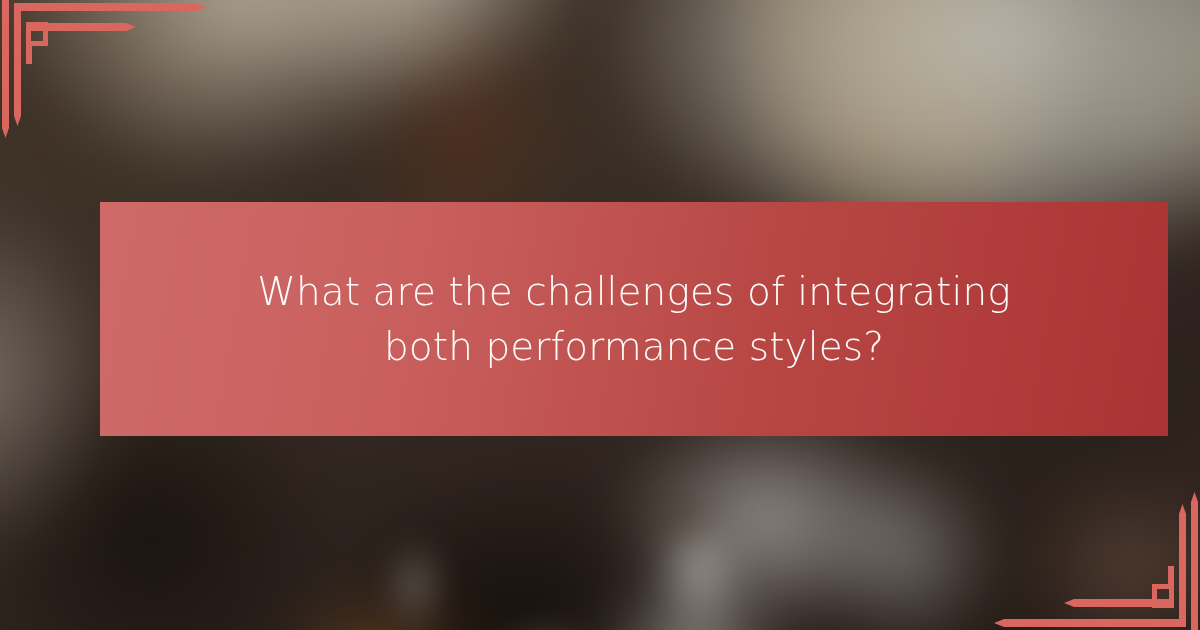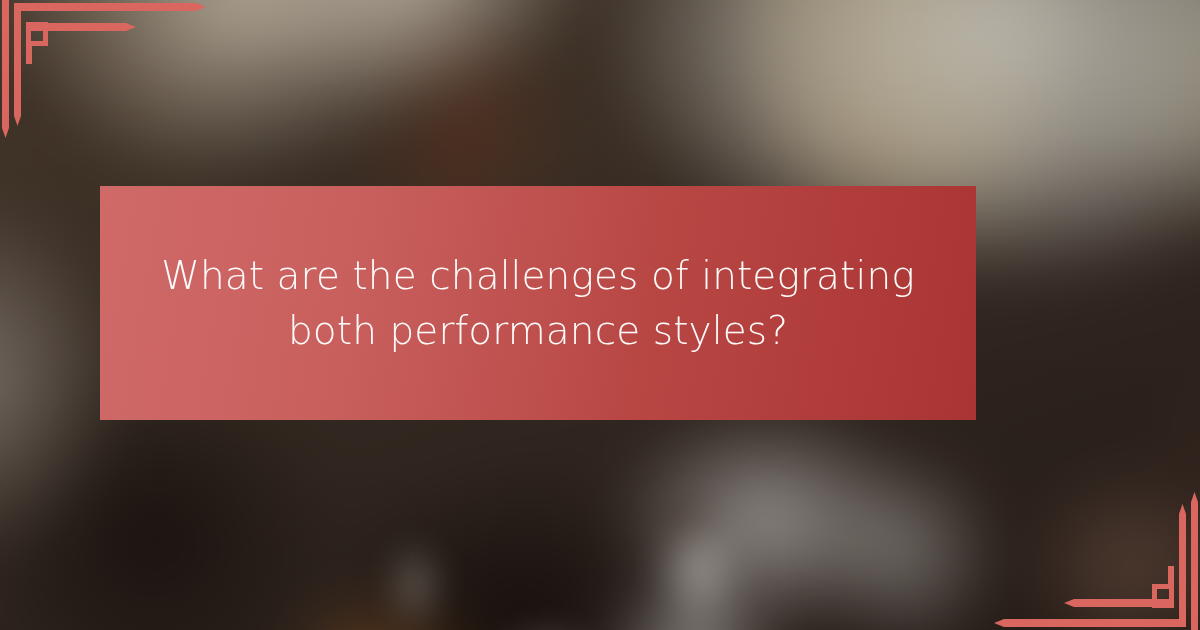--- a/index.html
+++ b/index.html
@@ -74,22 +74,22 @@
     pointer-events: none;
   }
   .ornament.tl { top: 0; left: 0; }
   .ornament.br { bottom: 0; right: 0; transform: rotate(180deg); }
   .ornament svg { display: block; width: 210px; height: 150px; }
 
   
   #banner {
     position: absolute;
     left: 100px;
-    top: 186px;
-    width: 876px;
+    top: 202px;
+    width: 1068px;
     height: 234px;
     background: linear-gradient(100deg, #cf6a68 0%, #c85f5d 30%, #b84744 62%, #a93433 100%);
     display: flex;
     align-items: center;
     justify-content: center;
     box-sizing: border-box;
     padding: 0 56px;
   }
   #banner-title {
     margin: 0;

